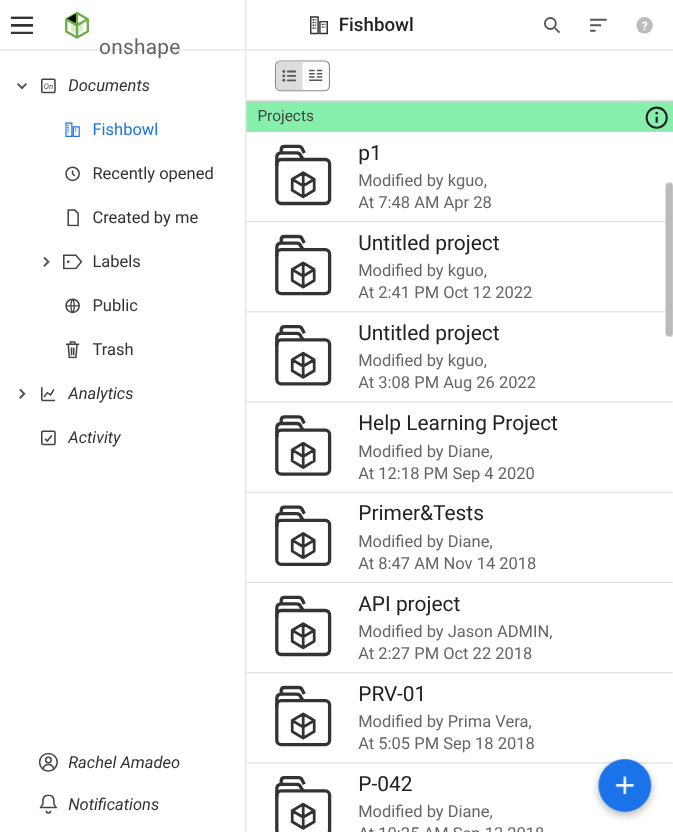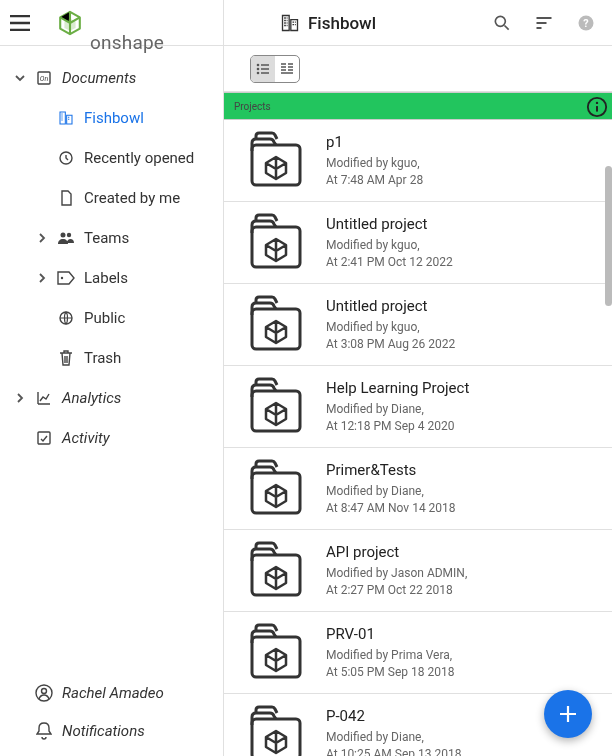--- a/index.html
+++ b/index.html
@@ -57,34 +57,34 @@
   }
   .view-toggle {
     width: 50px; height: 28px; border: 1px solid #888; border-radius: 5px;
     display: flex; overflow: hidden;
   }
   .view-toggle .seg { flex: 1; display: flex; align-items: center; justify-content: center; }
   .view-toggle .seg.on { background: #dcdcdc; }
   .view-toggle svg { width: 16px; height: 16px; }
 
   .section-header {
-    height: 28px; background: #22c55e; border-top: 1px solid #ccc; border-bottom: 1px solid #ccc;
+    height: 28px; background: #86efac; border-top: 1px solid #ccc; border-bottom: 1px solid #ccc;
     display: flex; align-items: center; padding-left: 10px;
-    font-size: 10px; color: #444;
+    font-size: 14px; color: #444;
   }
   .proj-list { flex: 1; overflow-y: auto; }
   .proj-item {
     display: flex; align-items: center; height: 82px;
     border-bottom: 1px solid #e0e0e0; padding-left: 22px;
     cursor: pointer;
   }
   .proj-icon { width: 60px; height: 60px; flex-shrink: 0; }
   .proj-meta { margin-left: 20px; }
-  .proj-name { font-size: 15px; color: #222; margin-bottom: 4px; }
-  .proj-sub { font-size: 12px; color: #666; line-height: 1.35; }
+  .proj-name { font-size: 19px; color: #222; margin-bottom: 4px; }
+  .proj-sub { font-size: 15px; color: #666; line-height: 1.35; }
 
   .info-btn {
     position: absolute; top: 48px; right: 2px;
     width: 26px; height: 26px; display: flex; align-items: center; justify-content: center;
     cursor: pointer; color: #222;
   }
   .fab {
     position: absolute; bottom: 18px; right: 20px;
     width: 48px; height: 48px; border-radius: 50%;
     background: #1a73e8; color: #fff; font-size: 28px;
@@ -200,35 +200,20 @@
           </span>
         <span class="lbl">Created by me</span>
       </div>
       <div class="nav-item pad2">
         <span class="chevron">
             <svg width="12" height="12" viewBox="0 0 12 12">
               <path d="M4 2l4 4-4 4" fill="none" stroke="#555" stroke-width="1.8"></path>
             </svg>
           </span>
         <span class="icon">
-            <svg width="18" height="16" viewBox="0 0 18 16">
-              <circle cx="6" cy="5" r="2.5" fill="#444"></circle>
-              <circle cx="12" cy="5" r="2.2" fill="#444"></circle>
-              <path d="M1 14c0-3 2-5 5-5s5 2 5 5M10 13c0-2.5 1.5-4 3.5-4s3.5 1.5 3.5 4" fill="#444"></path>
-            </svg>
-          </span>
-        <span class="lbl">Teams</span>
-      </div>
-      <div class="nav-item pad2">
-        <span class="chevron">
-            <svg width="12" height="12" viewBox="0 0 12 12">
-              <path d="M4 2l4 4-4 4" fill="none" stroke="#555" stroke-width="1.8"></path>
-            </svg>
-          </span>
-        <span class="icon">
             <svg width="18" height="14" viewBox="0 0 18 14">
               <path d="M1 1h11l5 6-5 6H1z" fill="none" stroke="#444" stroke-width="1.4"></path>
               <circle cx="5" cy="7" r="1.2" fill="#444"></circle>
             </svg>
           </span>
         <span class="lbl">Labels</span>
       </div>
       <div class="nav-item pad2">
         <span class="spacer"></span>
         <span class="icon">

